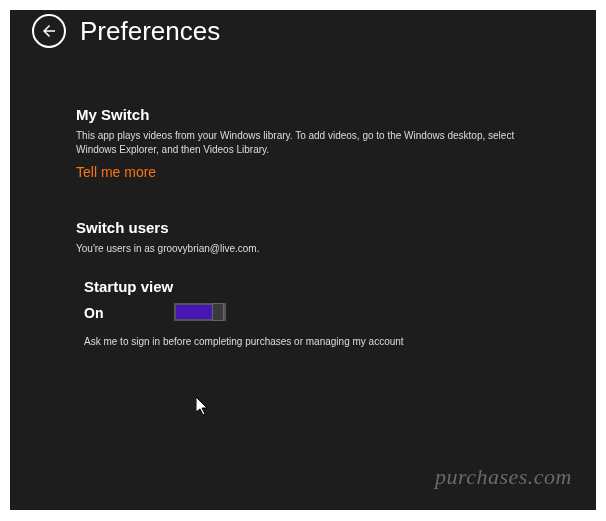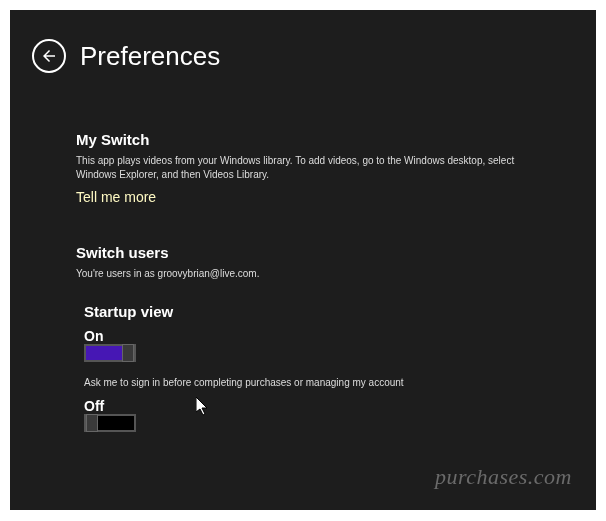--- a/index.html
+++ b/index.html
@@ -13,21 +13,21 @@
       width: 606px;
       height: 521px;
       position: relative;
     }
     .panel {
       background: #1d1d1d;
       width: 586px;
       height: 500px;
       margin: 10px;
       color: #fff;
-      padding: 29px 22px;
+      padding: 4px 22px;
       position: relative;
     }
     .header {
       display: flex;
       align-items: center;
       gap: 14px;
       margin-bottom: 58px;
     }
     .back-button {
       width: 34px;
@@ -62,35 +62,34 @@
       margin-bottom: 6px;
     }
     .section-text {
       font-size: 10px;
       font-weight: 400;
       color: #ddd;
       line-height: 1.4;
       margin-bottom: 6px;
     }
     .link {
-      color: #fef9c3;
+      color: #f97316;
       font-size: 14px;
       text-decoration: none;
       cursor: pointer;
       display: inline-block;
     }
     .gap-large { margin-top: 38px; }
     .gap-med { margin-top: 22px; margin-left: 8px; }
     .setting-row {
       display: flex;
-      align-items: flex-start;
+      align-items: flex-end;
       gap: 0;
       margin-top: 8px;
       margin-bottom: 14px;
-      flex-direction: column;
     }
     .setting-state {
       font-size: 14px;
       font-weight: 600;
       color: #fff;
       width: 90px;
     }
     .toggle {
       width: 52px;
       height: 18px;
@@ -174,26 +173,20 @@
 
       <div class="setting-row">
         <div class="setting-state">On</div>
         <div class="toggle toggle-on">
           <div class="toggle-fill"></div>
           <div class="toggle-knob"></div>
         </div>
       </div>
 
       <div class="section-text">Ask me to sign in before completing purchases or managing my account</div>
-      <div class="setting-row">
-        <div class="setting-state">Off</div>
-        <div class="toggle toggle-off">
-          <div class="toggle-knob"></div>
-        </div>
-      </div>
 
     </div>
 
   </div>
 
   <svg class="cursor-img" width="14" height="20">
     <path d="M0 0 L0 15 L4 12 L7 18 L9 17 L6 11 L11 11 Z" fill="#fff" stroke="#000" stroke-width="1"></path>
   </svg>
 
   <div class="watermark">purchases.com</div>

